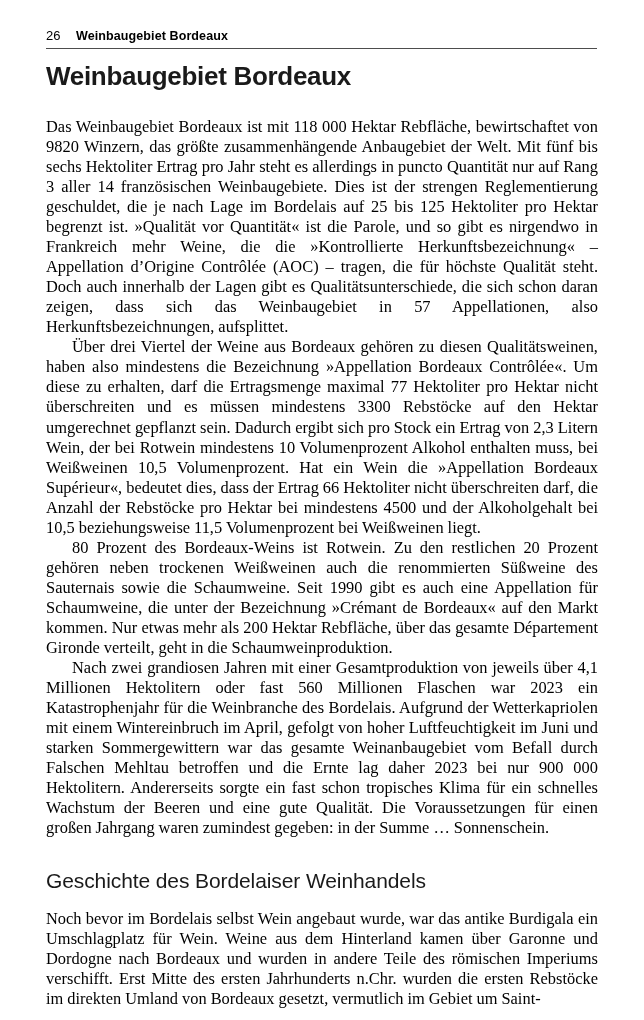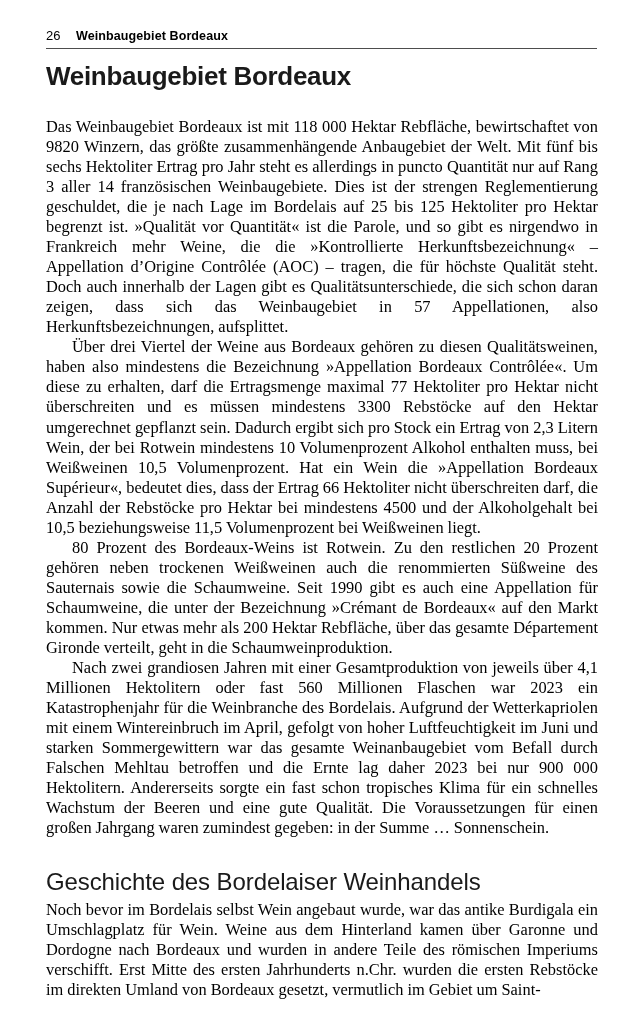--- a/index.html
+++ b/index.html
@@ -62,24 +62,24 @@
     font-weight: bold;
     font-size: 26px;
     line-height: 1.05;
     letter-spacing: -0.3px;
     margin: 14px 0 0 0;
     color: #1a1a1a;
   }
   h2.sub-title {
     font-family: "Liberation Sans", "DejaVu Sans", sans-serif;
     font-weight: normal;
-    font-size: 24px;
+    font-size: 21px;
     line-height: 1.1;
     letter-spacing: -0.1px;
-    margin: 31px 0 4px 0;
+    margin: 31px 0 16px 0;
     color: #1a1a1a;
   }
 
   
   .body-block {
     margin-top: 27px;
   }
   p.para {
     margin: 0;
     font-size: 16.4px;

